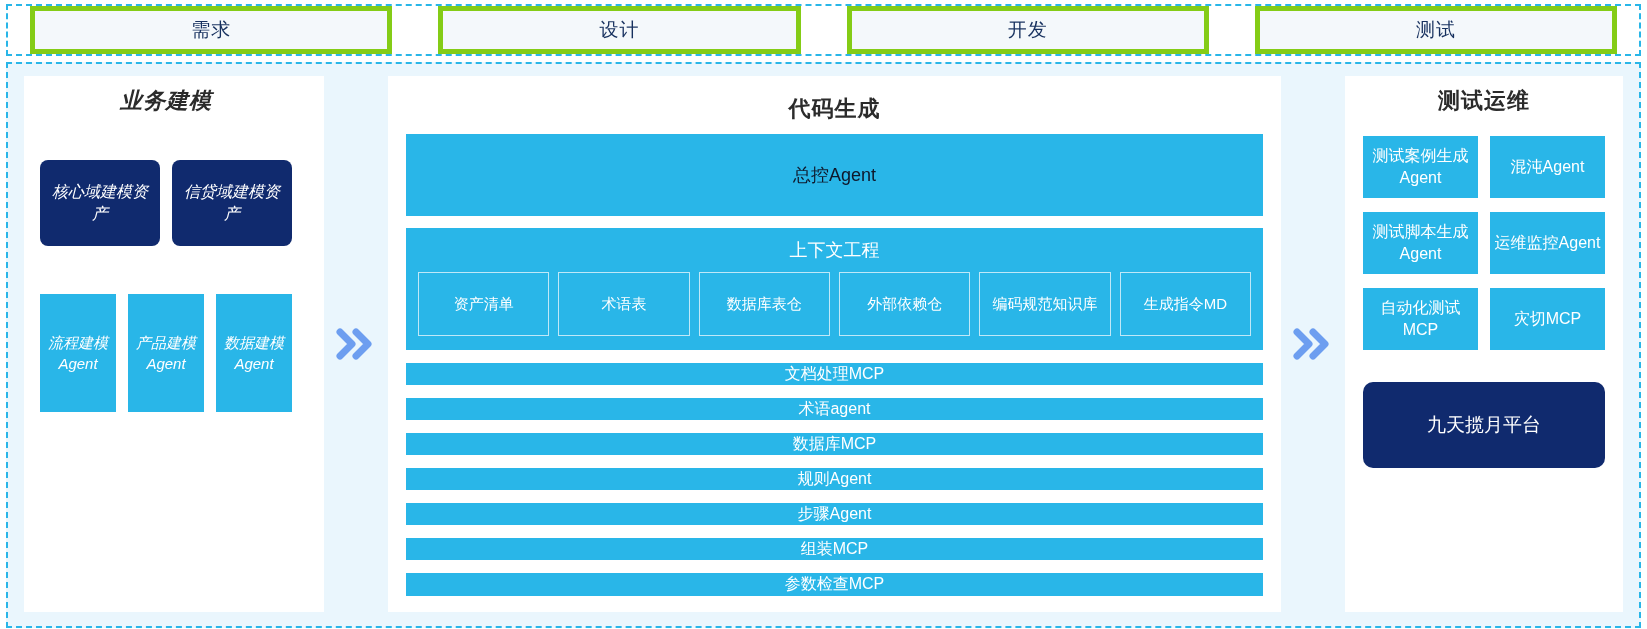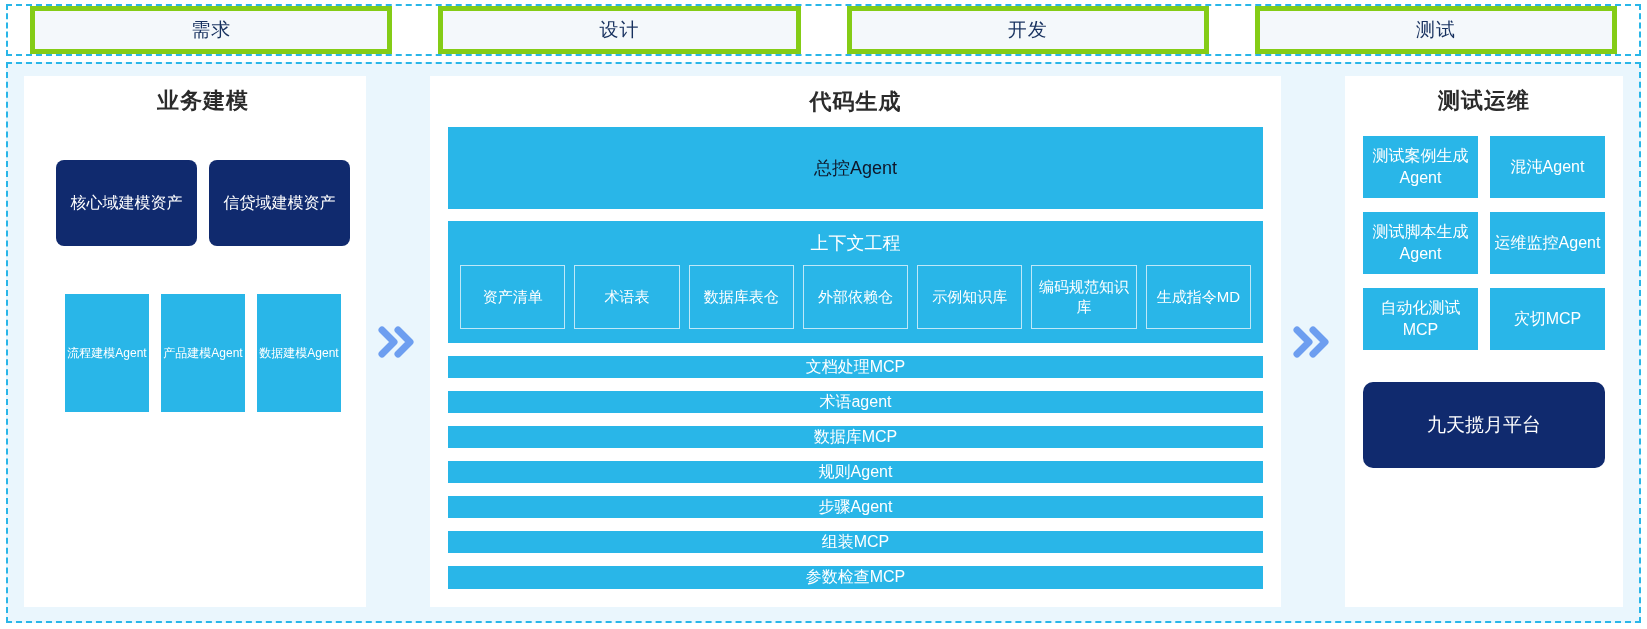--- a/index.html
+++ b/index.html
@@ -85,67 +85,68 @@
     font-size: 34px;
     font-weight: bold;
     letter-spacing: -4px;
     flex: 0 0 64px;
   }
   .arrow-sep svg { display:block; }
 
   
   .panel-left {
     flex: 0 0 300px;
-    padding: 0 16px 14px 32px;
+    padding: 0 16px 14px 0;
+    font-style: italic;
   }
   .left-row-assets {
     display: flex;
     gap: 12px;
     justify-content: center;
     margin-top: 40px;
   }
   .asset-box {
-    width: 141px;
+    width: 120px;
     height: 86px;
     background: #102a6e;
     border-radius: 8px;
     color: #ffffff;
     font-size: 16px;
     line-height: 1.35;
     display: flex;
     align-items: center;
     justify-content: center;
     text-align: center;
     padding: 0 6px;
     box-sizing: border-box;
   }
   .left-row-agents {
     display: flex;
     gap: 12px;
     justify-content: center;
     margin-top: 48px;
   }
   .agent-tall {
-    width: 84px;
+    width: 76px;
     height: 118px;
     background: #29b6e8;
     color: #ffffff;
-    font-size: 12px;
+    font-size: 15px;
     line-height: 1.4;
     display: flex;
     align-items: center;
     justify-content: center;
     text-align: center;
     box-sizing: border-box;
   }
 
   
   .panel-center {
     flex: 1 1 auto;
-    padding: 1px 18px 16px 18px;
+    padding: 8px 18px 16px 18px;
   }
   .band-master {
     margin-top: 6px;
     height: 82px;
     background: #29b6e8;
     color: #0f172a;
     font-size: 18px;
     display: flex;
     align-items: center;
     justify-content: center;
@@ -309,23 +310,20 @@
           <div class="ctx-box">
             <span>术语表</span>
           </div>
           <div class="ctx-box">
             <span>数据库表仓</span>
           </div>
           <div class="ctx-box">
             <span>外部依赖仓</span>
           </div>
           <div class="ctx-box">
-            <span>示例知识库</span>
-          </div>
-          <div class="ctx-box">
             <span>编码规范知识库</span>
           </div>
           <div class="ctx-box">
             <span>生成指令MD</span>
           </div>
         </div>
       </div>
 
       <div class="band-tools">
         <div class="tool-box">

